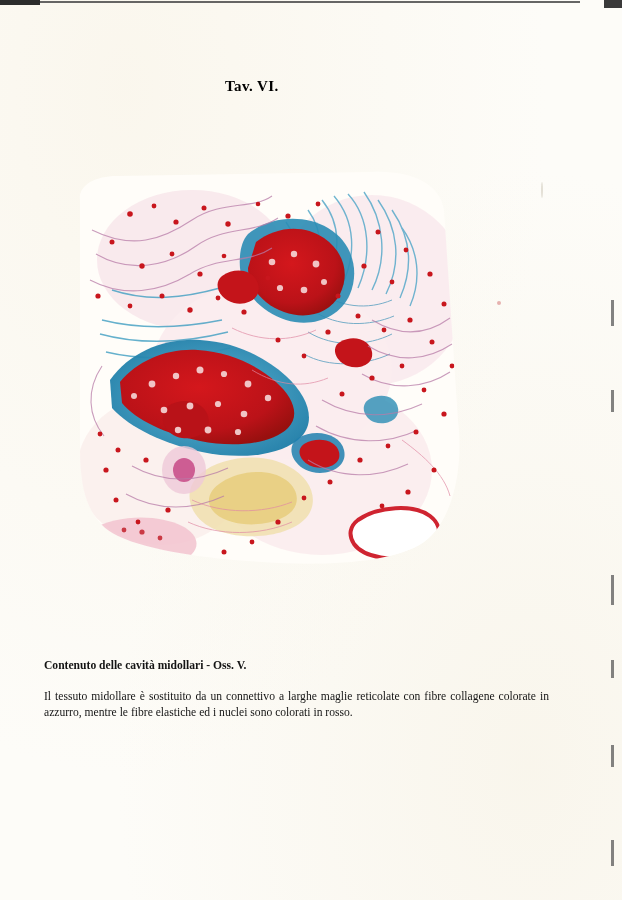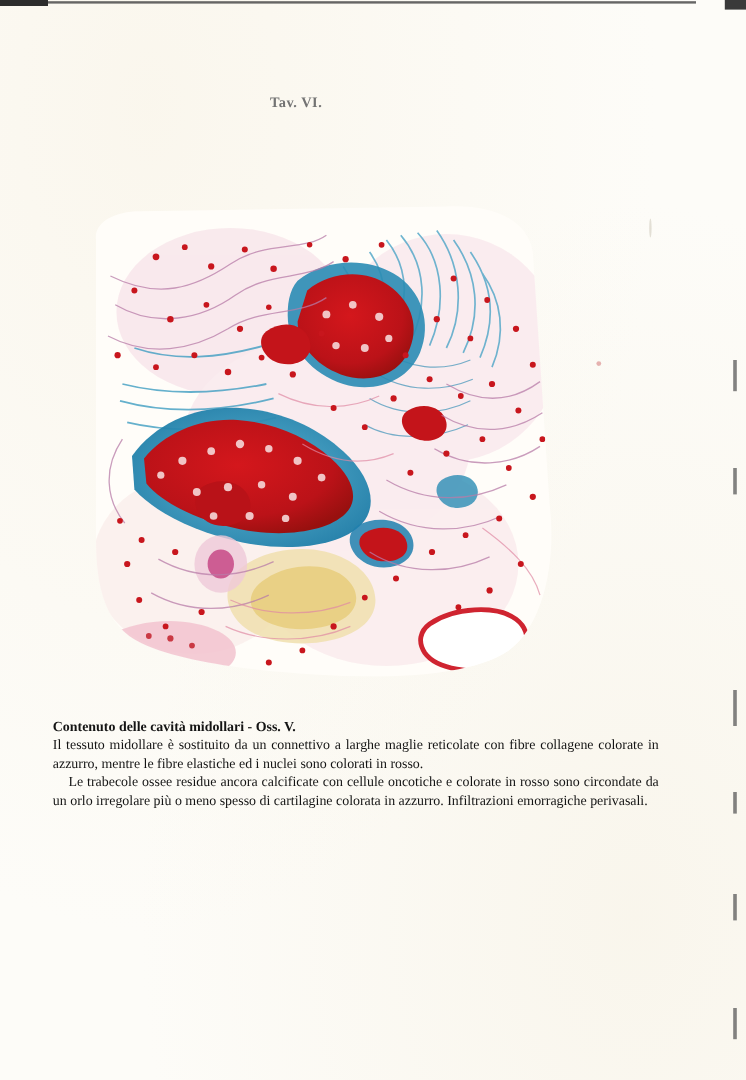--- a/index.html
+++ b/index.html
@@ -73,58 +73,58 @@
     opacity: 0.5;
   }
 
   
   .plate-label {
     position: absolute;
     left: 225px;
     top: 78px;
     font-family: "Liberation Serif", serif;
     font-weight: bold;
-    font-size: 12px;
+    font-size: 15px;
     letter-spacing: 0.4px;
-    color: #737373;
+    color: #000000;
   }
 
   
   .figure-wrap {
     position: absolute;
     left: 72px;
     top: 170px;
     width: 400px;
     height: 400px;
   }
   .figure-canvas {
     width: 100%;
     height: 100%;
     display: block;
   }
 
   
   .caption {
     position: absolute;
     left: 44px;
-    top: 598px;
+    top: 658px;
     width: 505px;
     font-family: "Liberation Serif", serif;
     font-size: 11.6px;
     line-height: 15.4px;
     color: #141414;
     text-align: justify;
   }
   .caption .bold-line {
     font-weight: bold;
     display: block;
     white-space: nowrap;
   }
   .caption .para {
-    margin-top: 0;
+    margin-top: 16px;
     display: block;
   }
   .caption .para + .para { margin-top: 0px; }
   .caption .indent { text-indent: 13px; }
 </style>
 </head>
 <body>
 
 <div class="page">
   <div class="paper-tint"></div>
@@ -355,15 +355,14 @@
           <circle cx="232" cy="120" r="3.3"></circle>
             <circle cx="252" cy="112" r="3.0"></circle>
         </g>
       </g>
     </svg>
   </div>
 
   <div class="caption">
     <span class="bold-line">Contenuto delle cavità midollari - Oss. V.</span>
     <span class="para">Il tessuto midollare è sostituito da un connettivo a larghe maglie reticolate con fibre collagene colorate in azzurro, mentre le fibre elastiche ed i nuclei sono colorati in rosso.</span>
-    <span class="para indent">Le trabecole ossee residue ancora calcificate con cellule oncotiche e colorate in rosso sono circondate da un orlo irregolare più o meno spesso di cartilagine colorata in azzurro. Infiltrazioni emorragiche perivasali.</span>
   </div>
 </div>
 
 </body></html>

